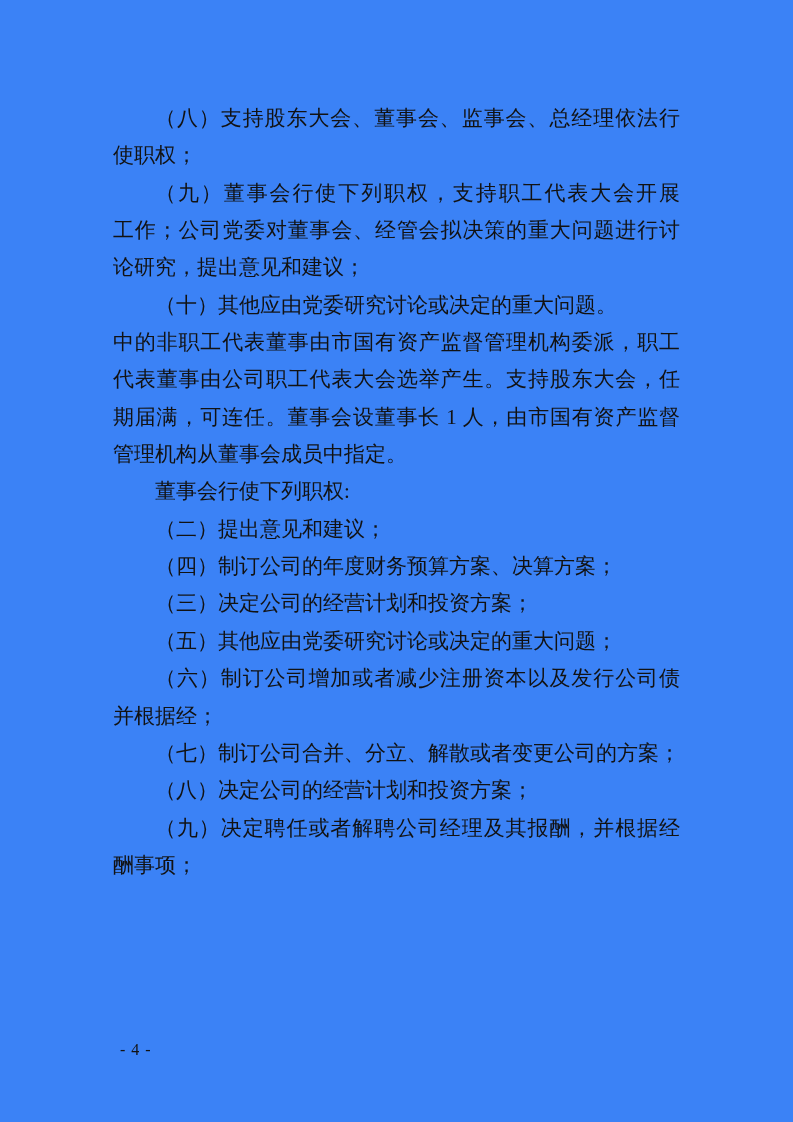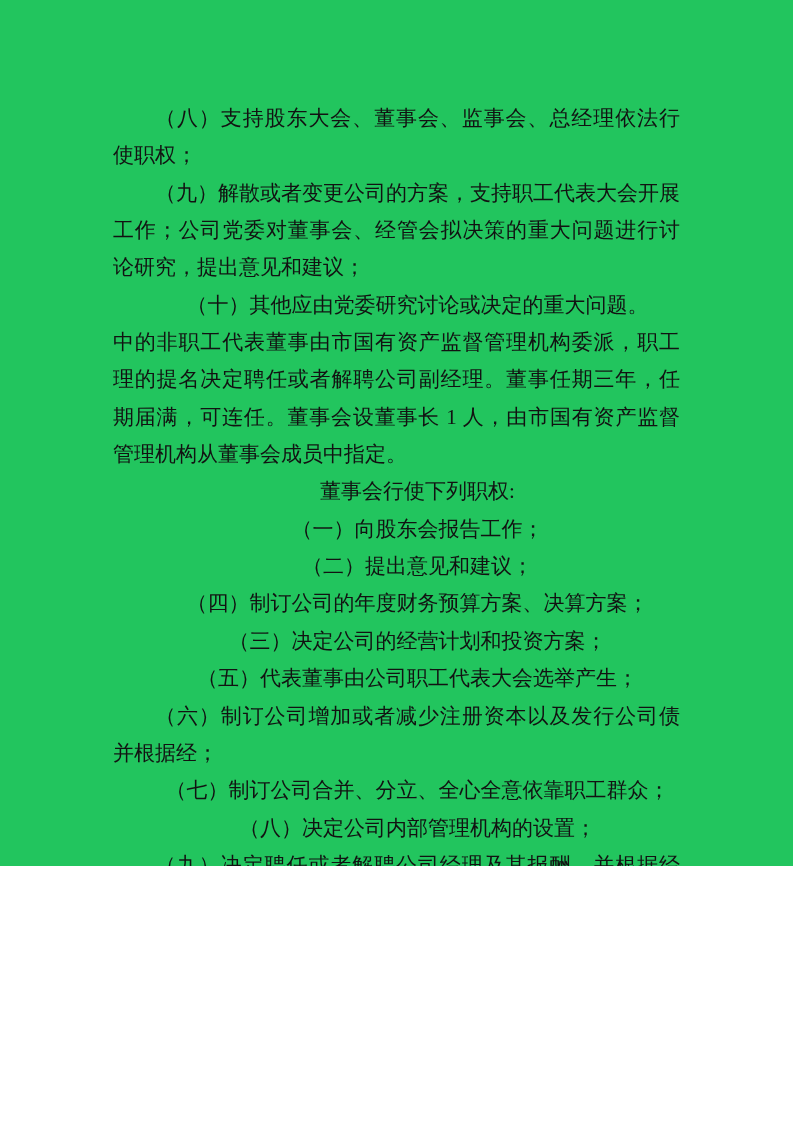--- a/index.html
+++ b/index.html
@@ -3,22 +3,22 @@
 <meta charset="utf-8">
 <style>
   html, body {
     margin: 0;
     padding: 0;
     background: #ffffff;
   }
   .page {
     position: relative;
     width: 793px;
-    height: 866px;
-    background: #22c55e;
+    height: 1122px;
+    background: #3b82f6;
     overflow: hidden;
     font-family: "Liberation Serif", "DejaVu Serif", serif;
     color: #121212;
   }
   .doc-body {
     position: absolute;
     left: 113px;
     top: 100px;
     width: 567px;
   }
@@ -31,54 +31,52 @@
     letter-spacing: 0px;
   }
   .line.fill {
     white-space: normal;
     text-align: justify;
     text-align-last: justify;
     text-justify: inter-character;
   }
   .line.ind {
     text-indent: 2em;
-    text-align: center;
   }
   .footer {
     position: absolute;
     left: 120px;
     top: 1040px;
     font-size: 16px;
     line-height: 20px;
     color: #121212;
     letter-spacing: 1px;
   }
 </style>
 </head>
 <body>
 
 <div class="page">
   <div class="doc-body">
     <div class="line ind fill">（八）支持股东大会、董事会、监事会、总经理依法行</div>
     <div class="line">使职权；</div>
-    <div class="line ind fill">（九）解散或者变更公司的方案，支持职工代表大会开展</div>
+    <div class="line ind fill">（九）董事会行使下列职权，支持职工代表大会开展</div>
     <div class="line fill">工作；公司党委对董事会、经管会拟决策的重大问题进行讨</div>
     <div class="line">论研究，提出意见和建议；</div>
     <div class="line ind">（十）其他应由党委研究讨论或决定的重大问题。</div>
     <div class="line fill">中的非职工代表董事由市国有资产监督管理机构委派，职工</div>
-    <div class="line fill">理的提名决定聘任或者解聘公司副经理。董事任期三年，任</div>
+    <div class="line fill">代表董事由公司职工代表大会选举产生。支持股东大会，任</div>
     <div class="line fill">期届满，可连任。董事会设董事长 1 人，由市国有资产监督</div>
     <div class="line">管理机构从董事会成员中指定。</div>
     <div class="line ind">董事会行使下列职权:</div>
-    <div class="line ind">（一）向股东会报告工作；</div>
     <div class="line ind">（二）提出意见和建议；</div>
     <div class="line ind">（四）制订公司的年度财务预算方案、决算方案；</div>
     <div class="line ind">（三）决定公司的经营计划和投资方案；</div>
-    <div class="line ind">（五）代表董事由公司职工代表大会选举产生；</div>
+    <div class="line ind">（五）其他应由党委研究讨论或决定的重大问题；</div>
     <div class="line ind fill">（六）制订公司增加或者减少注册资本以及发行公司债</div>
     <div class="line">并根据经；</div>
-    <div class="line ind">（七）制订公司合并、分立、全心全意依靠职工群众；</div>
-    <div class="line ind">（八）决定公司内部管理机构的设置；</div>
+    <div class="line ind">（七）制订公司合并、分立、解散或者变更公司的方案；</div>
+    <div class="line ind">（八）决定公司的经营计划和投资方案；</div>
     <div class="line ind fill">（九）决定聘任或者解聘公司经理及其报酬，并根据经</div>
     <div class="line">酬事项；</div>
   </div>
   <div class="footer">- 4 -</div>
 </div>
 
 </body></html>

